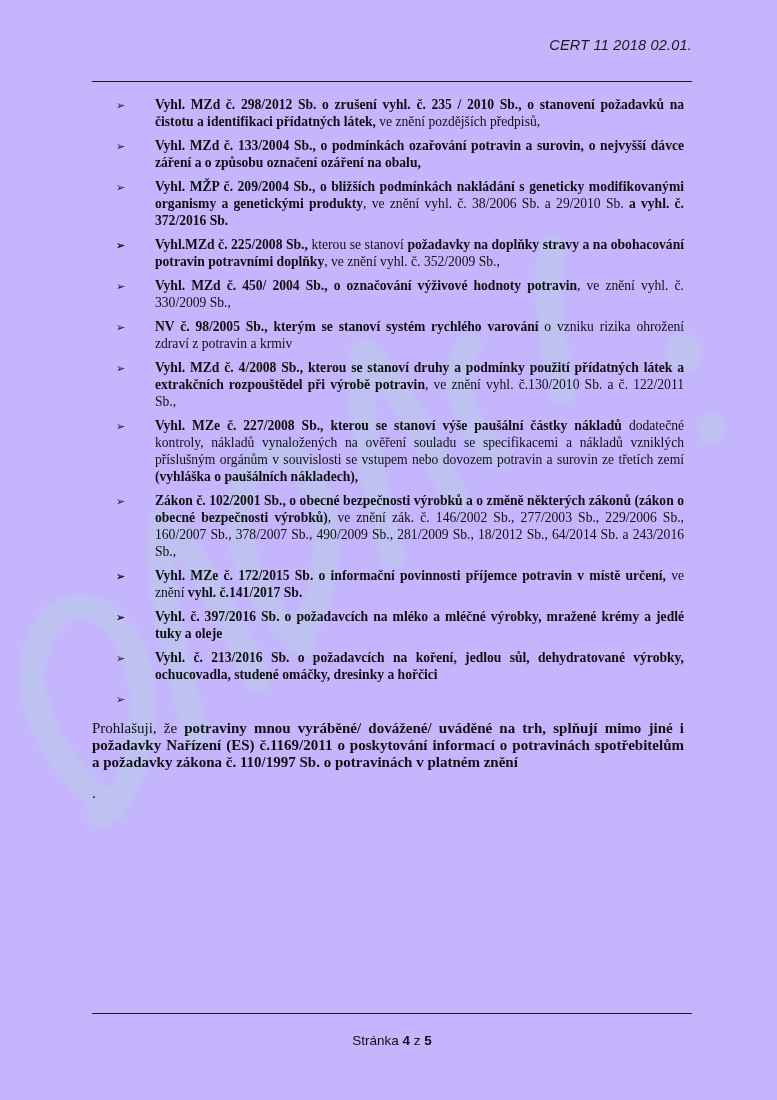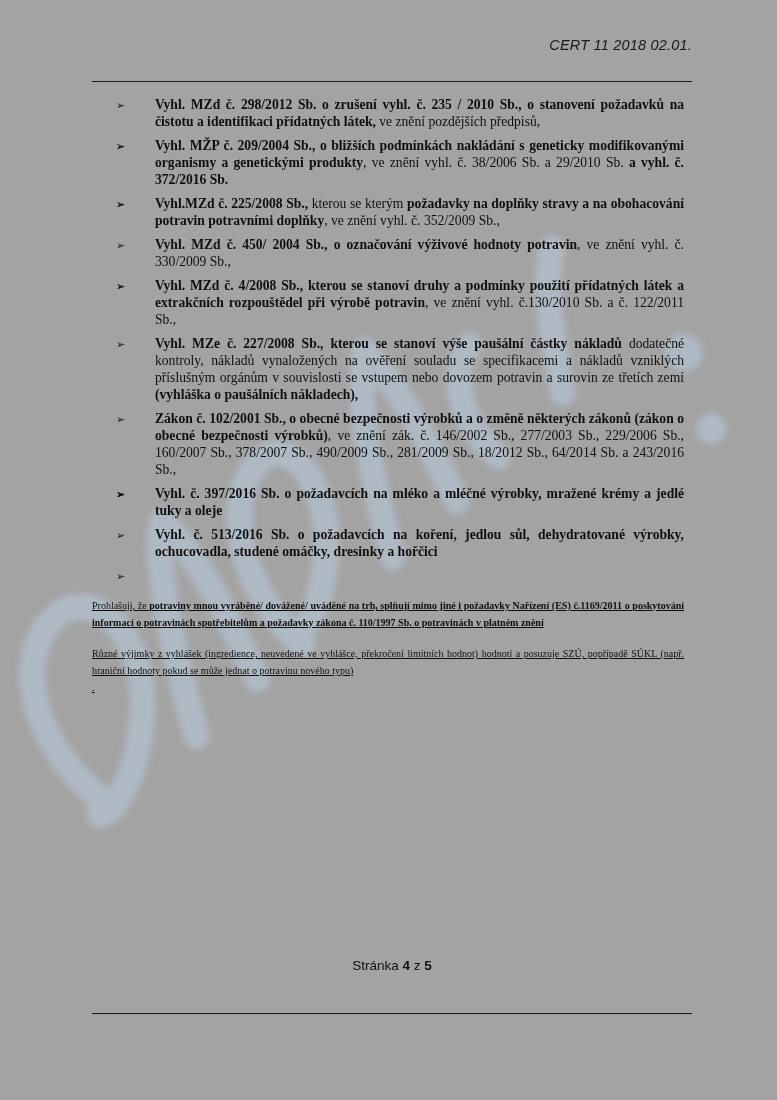--- a/index.html
+++ b/index.html
@@ -1,17 +1,17 @@
 <!DOCTYPE html>
 <html><head>
 <meta charset="utf-8">
 <style>
   html,body { margin:0; padding:0; background:#ffffff; }
   .page {
-    position:relative; width:777px; height:1100px; background:#a3a3a3;
+    position:relative; width:777px; height:1100px; background:#c4b5fd;
     overflow:hidden; font-family:"Liberation Serif", serif; color:#101010;
   }
   
   .watermark { position:absolute; left:0; top:0; z-index:0; pointer-events:none; }
   .layer { position:relative; z-index:1; }
 
   .header-ref {
     position:absolute; top:37px; right:85px;
     font-family:"Liberation Sans", sans-serif; font-style:italic;
     font-size:14.5px; color:#1a1a1a; letter-spacing:0.2px;
@@ -29,30 +29,30 @@
     font-size:13.6px; line-height:17px; margin-bottom:7px;
   }
   .bullet {
     position:absolute; left:24px; top:1px;
     font-family:"DejaVu Sans", sans-serif; font-size:11px; color:#111;
   }
   .b { font-weight:bold; }
   .r { font-weight:normal; }
 
   .paragraphs { margin-top:37px; }
-  .para { text-align:justify; font-size:10px; line-height:17px; margin:0 0 14px 0;text-decoration:underline; }
+  .para { text-align:justify; font-size:15px; line-height:17px; margin:0 0 14px 0; }
   .paragraphs .para:nth-child(2) { margin-bottom:0; }
   .paragraphs .para:last-child { margin:0; }
 
   .footer-rule {
     position:absolute; left:92px; top:1013px; width:600px; height:0;
     border-top:1.6px solid #1c1c1c;
   }
   .footer-text {
-    position:absolute; left:92px; top:958px; width:600px; text-align:center;
+    position:absolute; left:92px; top:1033px; width:600px; text-align:center;
     font-family:"Liberation Sans", sans-serif; font-size:13.5px; color:#111;
   }
 </style>
 </head>
 <body>
 
 <div class="page">
 
   <svg class="watermark" width="777" height="1100" viewBox="0 0 777 1100" aria-hidden="true">
     <defs>
@@ -76,39 +76,38 @@
     </g>
   </svg>
 
   <div class="layer">
     <div class="header-ref">CERT 11 2018 02.01.</div>
     <div class="top-rule"></div>
 
     <div class="content">
       <div class="reg-list">
           <div class="list-item"><span class="bullet">➢</span><span><span class="b">Vyhl. MZd č. 298/2012 Sb. o zrušení vyhl. č. 235 / 2010 Sb., o stanovení požadavků na čistotu a identifikaci přídatných látek, </span><span class="r">ve znění pozdějších předpisů,</span></span></div>
-          <div class="list-item"><span class="bullet">➢</span></div>
+          <div class="list-item"><span class="bullet">➢</span><span><span class="b">Vyhl. MZd č. 133/2004 Sb., o podmínkách ozařování potravin a surovin, o nejvyšší dávce záření a o způsobu označení ozáření na obalu,</span></span></div>
           <div class="list-item"><span class="bullet">➢</span><span><span class="b">Vyhl. MŽP č. 209/2004 Sb., o bližších podmínkách nakládání s geneticky modifikovanými organismy a genetickými produkty</span><span class="r">, ve znění vyhl. č. 38/2006 Sb. a 29/2010 Sb. </span><span class="b">a vyhl. č. 372/2016 Sb.</span></span></div>
           <div class="list-item"><span class="bullet">➢</span></div>
-          <div class="list-item"><span class="bullet">➢</span><span><span class="b">Vyhl.MZd č. 225/2008 Sb., </span><span class="r">kterou se kterým </span><span class="b">požadavky na doplňky stravy a na obohacování potravin potravními doplňky</span><span class="r">, ve znění vyhl. č. 352/2009 Sb.,</span></span></div>
+          <div class="list-item"><span class="bullet">➢</span><span><span class="b">Vyhl.MZd č. 225/2008 Sb., </span><span class="r">kterou se stanoví </span><span class="b">požadavky na doplňky stravy a na obohacování potravin potravními doplňky</span><span class="r">, ve znění vyhl. č. 352/2009 Sb.,</span></span></div>
           <div class="list-item"><span class="bullet">➢</span><span><span class="b">Vyhl. MZd č. 450/ 2004 Sb., o označování výživové hodnoty potravin</span><span class="r">, ve znění vyhl. č. 330/2009 Sb.,</span></span></div>
-          <div class="list-item"><span class="bullet">➢</span></div>
+          <div class="list-item"><span class="bullet">➢</span><span><span class="b">NV č. 98/2005 Sb., kterým se stanoví systém rychlého varování </span><span class="r">o vzniku rizika ohrožení zdraví z potravin a krmiv</span></span></div>
           <div class="list-item"><span class="bullet">➢</span><span><span class="b">Vyhl. MZd č. 4/2008 Sb., kterou se stanoví druhy a podmínky použití přídatných látek a extrakčních rozpouštědel při výrobě potravin</span><span class="r">, ve znění vyhl. č.130/2010 Sb. a č. 122/2011 Sb.,</span></span></div>
           <div class="list-item"><span class="bullet">➢</span><span><span class="b">Vyhl. MZe č. 227/2008 Sb., kterou se stanoví výše paušální částky nákladů </span><span class="r">dodatečné kontroly, nákladů vynaložených na ověření souladu se specifikacemi a nákladů vzniklých příslušným orgánům v souvislosti se vstupem nebo dovozem potravin a surovin ze třetích zemí </span><span class="b">(vyhláška o paušálních nákladech),</span></span></div>
           <div class="list-item"><span class="bullet">➢</span><span><span class="b">Zákon č. 102/2001 Sb., o obecné bezpečnosti výrobků a o změně některých zákonů (zákon o obecné bezpečnosti výrobků)</span><span class="r">, ve znění zák. č. 146/2002 Sb., 277/2003 Sb., 229/2006 Sb., 160/2007 Sb., 378/2007 Sb., 490/2009 Sb., 281/2009 Sb., 18/2012 Sb., 64/2014 Sb. a 243/2016 Sb.,</span></span></div>
           <div class="list-item"><span class="bullet">➢</span></div>
-          <div class="list-item"><span class="bullet">➢</span></div>
+          <div class="list-item"><span class="bullet">➢</span><span><span class="b">Vyhl. MZe č. 172/2015 Sb. o informační povinnosti příjemce potravin v místě určení, </span><span class="r">ve znění </span><span class="b">vyhl. č.141/2017 Sb.</span></span></div>
           <div class="list-item"><span class="bullet">➢</span></div>
           <div class="list-item"><span class="bullet">➢</span><span><span class="b">Vyhl. č. 397/2016 Sb. o požadavcích na mléko a mléčné výrobky, mražené krémy a jedlé tuky a oleje</span></span></div>
-          <div class="list-item"><span class="bullet">➢</span><span><span class="b">Vyhl. č. 513/2016 Sb. o požadavcích na koření, jedlou sůl, dehydratované výrobky, ochucovadla, studené omáčky, dresinky a hořčici</span></span></div>
+          <div class="list-item"><span class="bullet">➢</span><span><span class="b">Vyhl. č. 213/2016 Sb. o požadavcích na koření, jedlou sůl, dehydratované výrobky, ochucovadla, studené omáčky, dresinky a hořčici</span></span></div>
           <div class="list-item"><span class="bullet">➢</span></div>
         </div>
       <div class="paragraphs">
           <div class="para"><span class="r">Prohlašuji, že </span><span class="b">potraviny mnou vyráběné/ dovážené/ uváděné na trh, splňují mimo jiné i požadavky Nařízení (ES) č.1169/2011 o poskytování informací o potravinách spotřebitelům a požadavky zákona č. 110/1997 Sb. o potravinách v platném znění</span></div>
-          <div class="para"><span class="r">Různé výjimky z vyhlášek (ingredience, neuvedené ve vyhlášce, překročení limitních hodnot) hodnotí a posuzuje SZÚ, popřípadě SÚKL (např. hraniční hodnoty pokud se může jednat o potravinu nového typu)</span></div>
           <div class="para"><span class="r">.</span></div>
         </div>
     </div>
 
     <div class="footer-rule"></div>
     <div class="footer-text"><span class="r">Stránka </span><span class="b">4</span><span class="r"> z </span><span class="b">5</span></div>
   </div>
 </div>
 
 </body></html>

